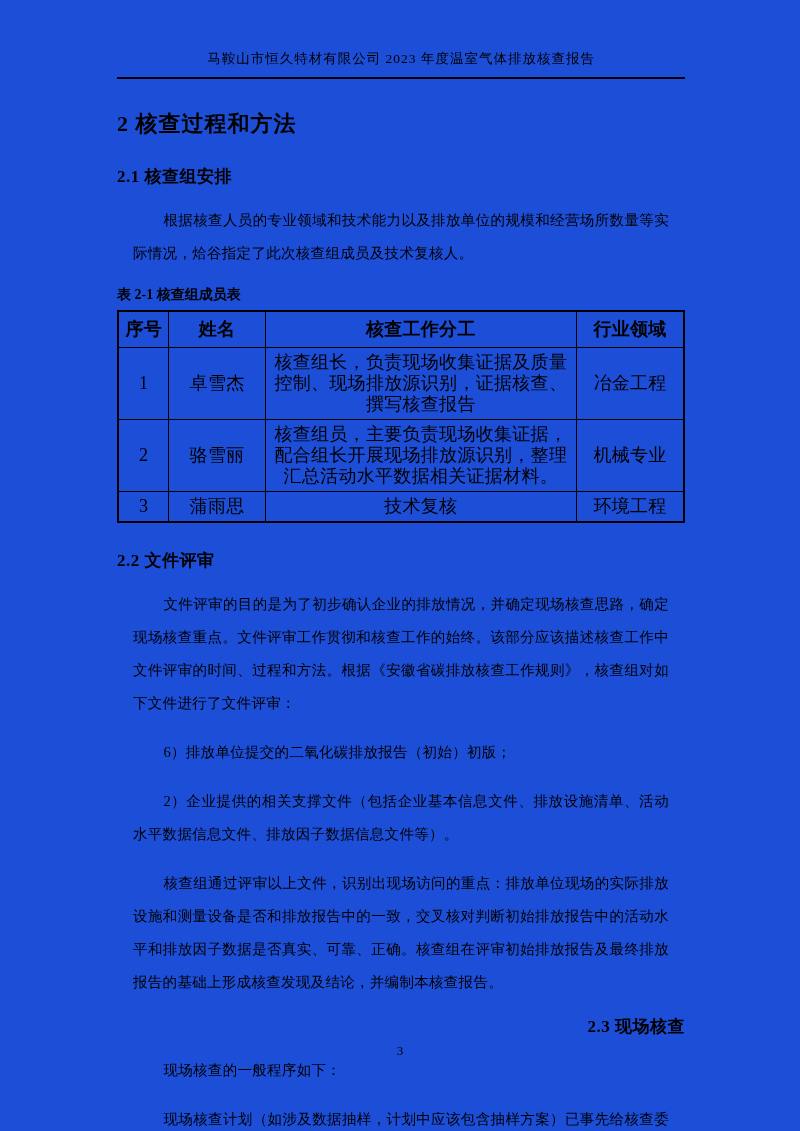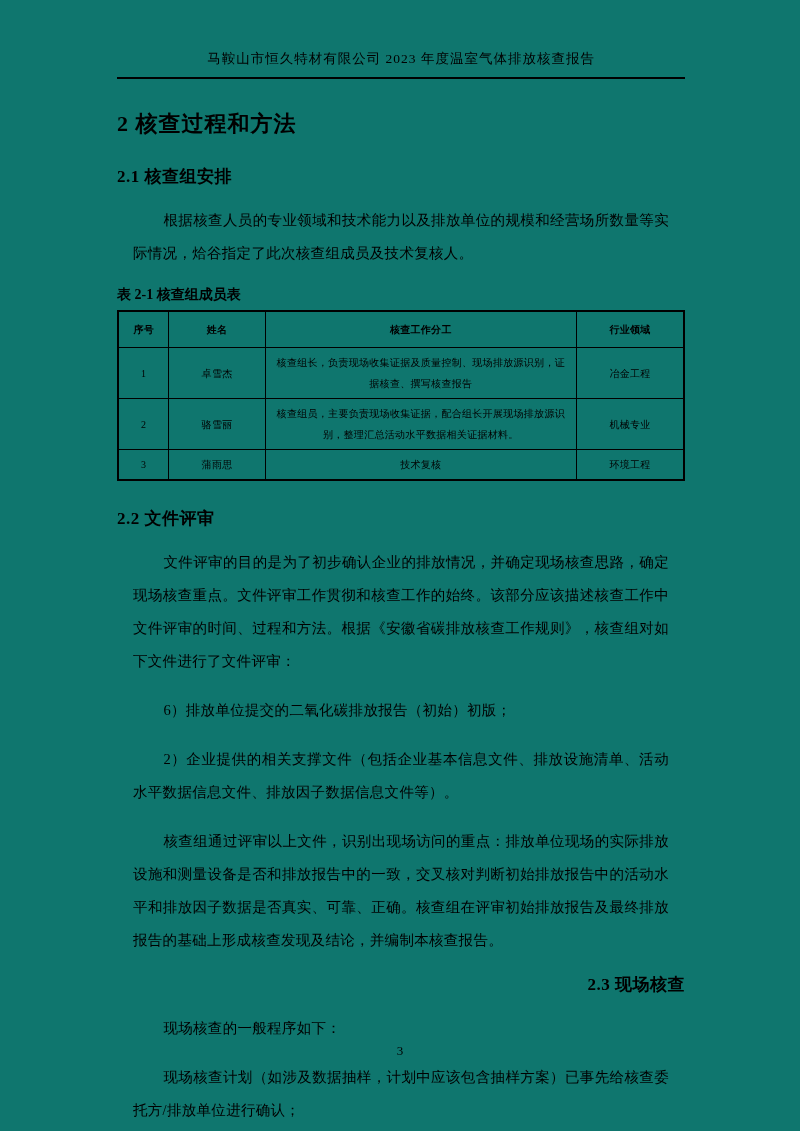--- a/index.html
+++ b/index.html
@@ -5,21 +5,21 @@
   html, body {
     margin: 0;
     padding: 0;
     background: #ffffff;
   }
   .page {
     position: relative;
     width: 800px;
     height: 1131px;
     margin: 0 auto;
-    background: #0f766e;
+    background: #1d4ed8;
     color: #000000;
     font-family: "Liberation Serif", "DejaVu Serif", serif;
     box-sizing: border-box;
     padding: 50px 115px 0 117px;
     overflow: hidden;
   }
   .doc-header {
     text-align: center;
     font-size: 13.5px;
     letter-spacing: 1px;
@@ -54,21 +54,21 @@
   .table-caption {
     text-align: left;
     font-weight: bold;
     font-size: 14px;
     margin: 12px 0 6px 0;
   }
   table.members {
     width: 100%;
     border-collapse: collapse;
     border: 2px solid #000000;
-    font-size: 10px;
+    font-size: 18px;
     table-layout: fixed;
   }
   table.members th,
   table.members td {
     border: 1px solid #000000;
     text-align: center;
     vertical-align: middle;
     padding: 4px 6px;
     line-height: 21px;
     letter-spacing: 0.3px;

